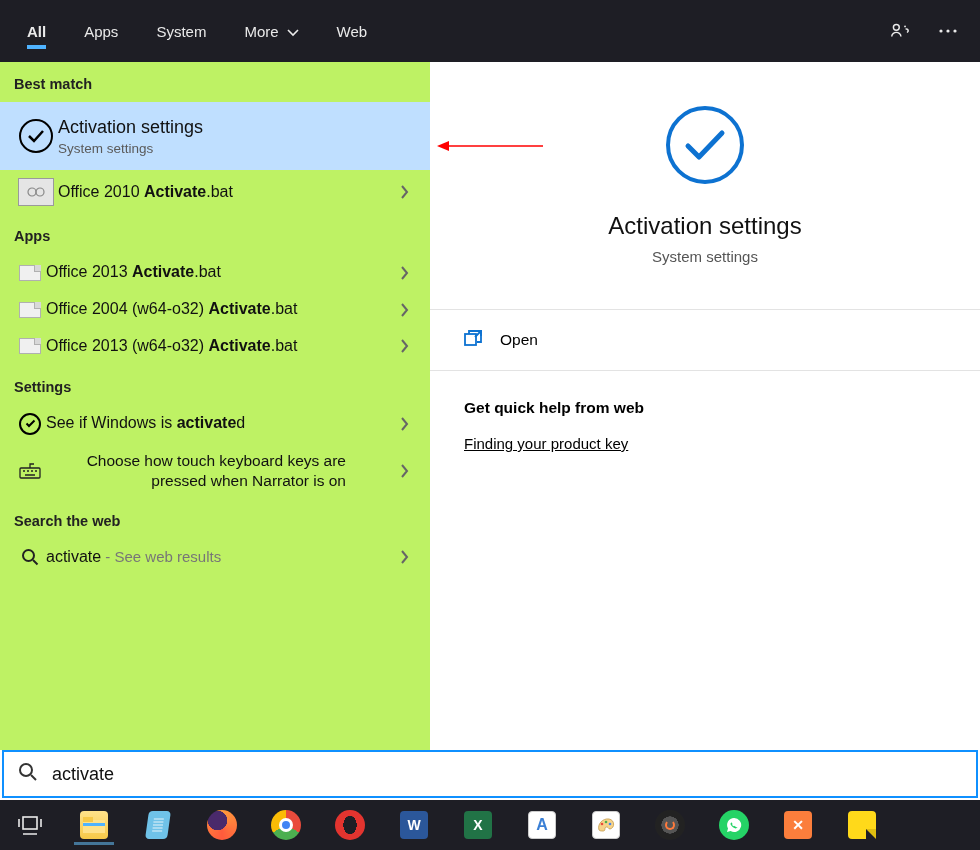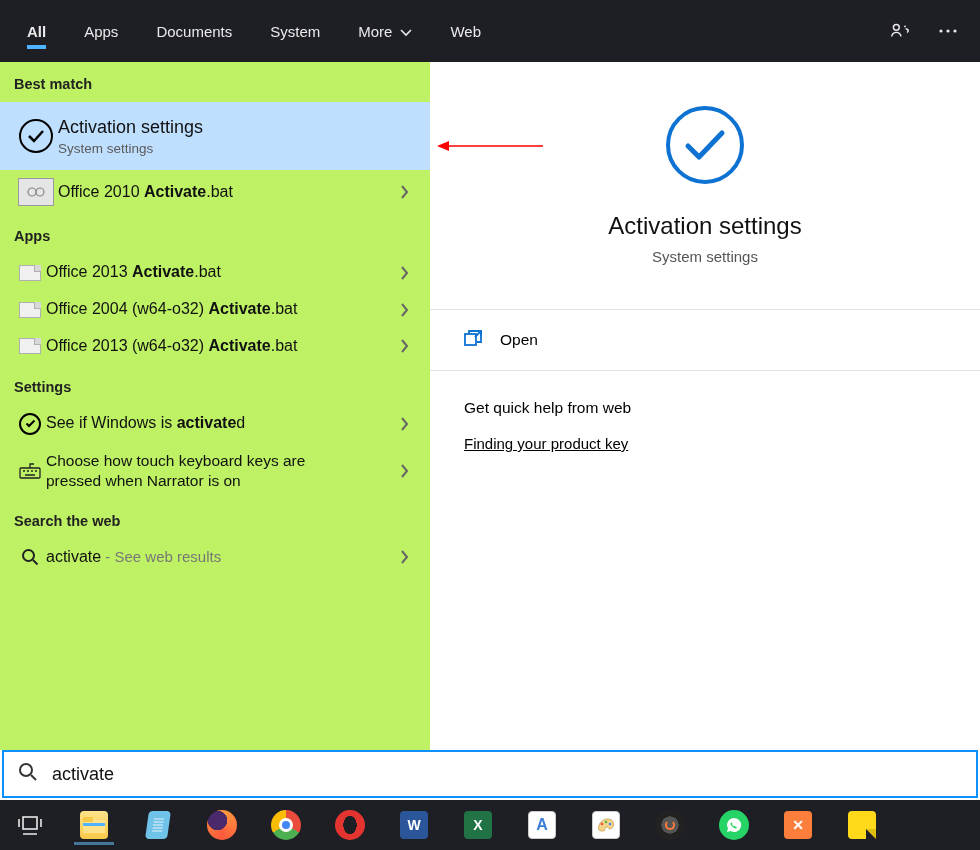--- a/index.html
+++ b/index.html
@@ -67,21 +67,21 @@
     margin: 0 auto 28px; display:flex; align-items:center; justify-content:center;
   }
   .hero-title { font-size: 24px; color:#111; margin-bottom: 8px; }
   .hero-sub { font-size: 15px; color: #555; }
   .r-sep { height:1px; background:#e3e3e3; margin-top: 24px; }
   .r-open {
     display:flex; align-items:center; padding: 20px 34px; font-size: 15.5px; cursor:pointer;
     border-bottom:1px solid #e3e3e3;
   }
   .r-open .oi { margin-right: 18px; color:#0d72d1; }
-  .r-help-h { font-weight:400; font-size:15.5px; padding: 28px 34px 14px; }
+  .r-help-h { font-weight:700; font-size:15.5px; padding: 28px 34px 14px; }
   .r-help-item { font-size:15px; padding: 4px 34px; cursor:pointer;text-decoration:underline; }
 
   .red-arrow { position:absolute; left: 435px; top: 136px; pointer-events:none; }
 
   
   .searchbar {
     position:absolute; left:2px; right:2px; top: 750px; height: 48px;
     border: 2px solid #0f90ff; background:#ffffff; display:flex; align-items:center;
     padding: 0 14px;
   }
@@ -105,23 +105,20 @@
 </style>
 </head>
 <body>
 
 <div class="topbar">
   <div class="tab active">
       <span>All</span>
     </div>
   <div class="tab">
       <span>Apps</span>
-    </div>
-  <div class="tab">
-      <span>Documents</span>
     </div>
   <div class="tab">
       <span>System</span>
     </div>
   <div class="tab">
     <span>More</span>
     <span class="chev">
       <svg width="12" height="8" viewBox="0 0 12 8">
           <path d="M1 1 L6 6 L11 1" stroke="#eaeaea" stroke-width="1.6" fill="none"></path>
         </svg>
@@ -258,21 +255,21 @@
     </div>
     <div class="result">
       <div class="icon-slot narrow kb-ico">
         <svg width="22" height="16" viewBox="0 0 22 16" stroke="#222" fill="none" stroke-width="1.3">
           <rect x="1" y="5" width="20" height="10" rx="1"></rect>
             <path d="M11 5 V1 H15"></path>
           <path d="M4 8h2M8 8h2M12 8h2M16 8h2M6 12h10"></path>
         </svg>
       </div>
       <div class="texts">
-          <div class="title" style="font-size:15.5px; max-width:300px;">
+          <div class="title" style="font-size:15.5px; max-width:300px;text-align:right;">
         <span>Choose how touch keyboard keys are pressed when Narrator is on</span>
       </div>
         </div>
       <div class="chev-r">
           <svg width="9" height="14" viewBox="0 0 9 14">
             <path d="M2 1 L7 7 L2 13" stroke="#666" stroke-width="2" fill="none"></path>
           </svg>
         </div>
     </div>
 

